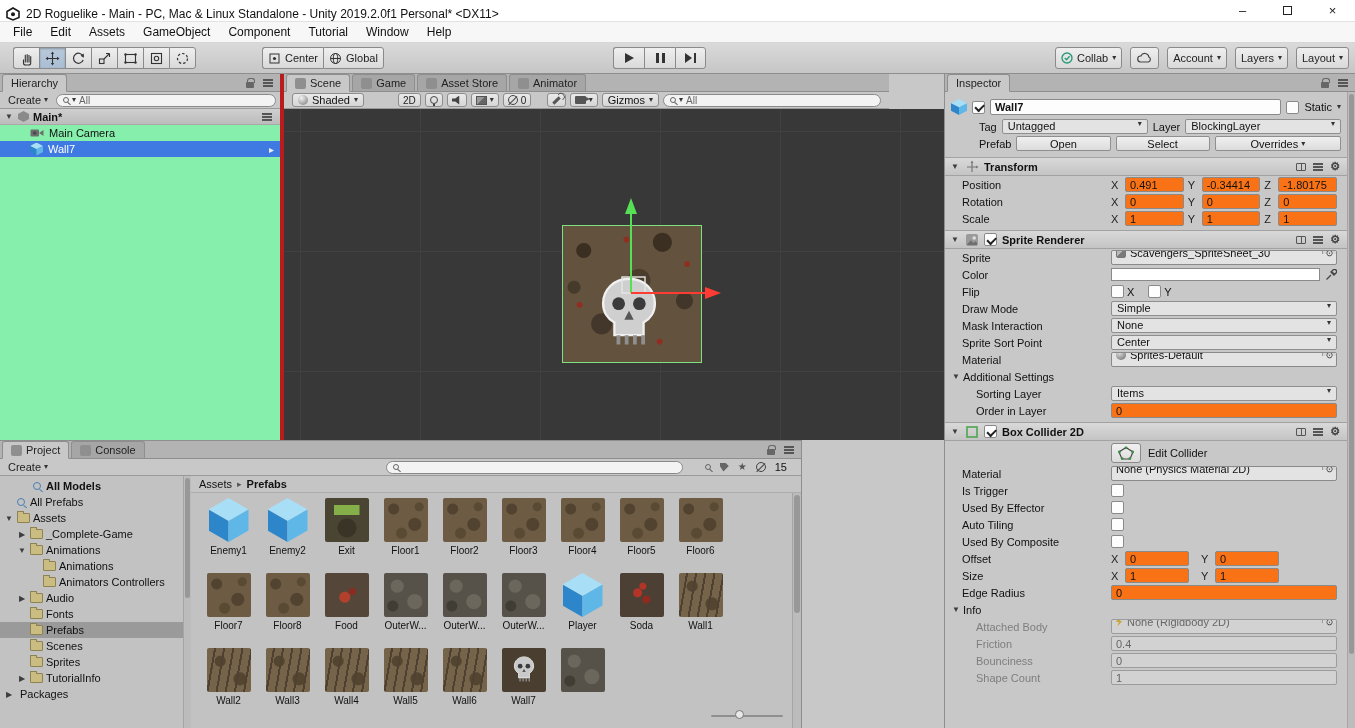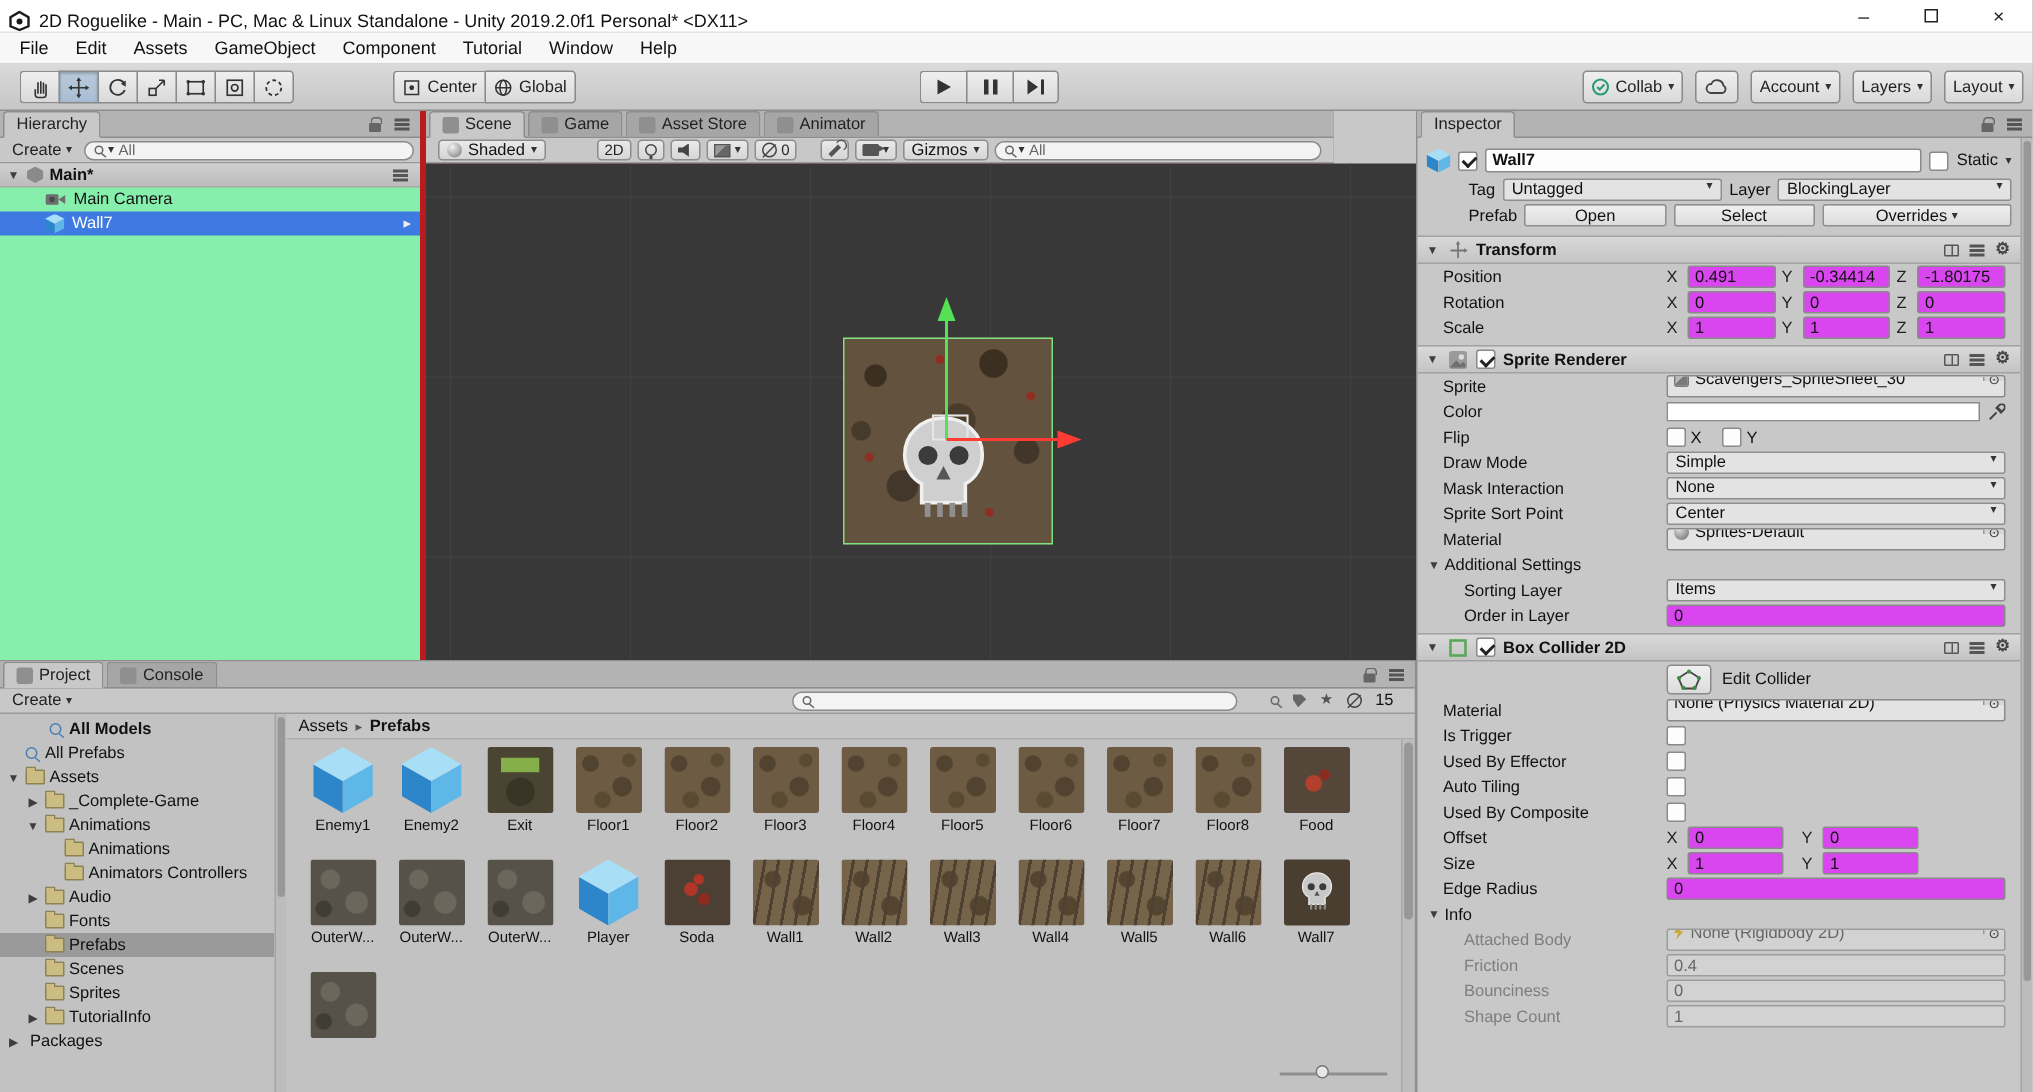--- a/index.html
+++ b/index.html
@@ -109,21 +109,21 @@
     radial-gradient(circle at 8% 45%,#463b2b 6px,transparent 7px),
     radial-gradient(circle at 90% 28%,#8f2f22 2.5px,transparent 3.5px),
     radial-gradient(circle at 12% 58%,#8f2f22 2.5px,transparent 3.5px),
     radial-gradient(circle at 46% 10%,#8f2f22 2.5px,transparent 3.5px),
     radial-gradient(circle at 70% 85%,#8f2f22 2.5px,transparent 3.5px),
     #63523d;}
   #sprite-skull{position:absolute;left:27px;top:48px;}
   #gizmo-overlay{position:absolute;left:0;top:0;width:660px;height:331px;pointer-events:none;}
 
   
-  #project{position:absolute;left:0;top:440px;width:944px;height:288px;background:#c2c2c2;border-top:1px solid #8e8e8e;border-right:1px solid #8e8e8e;}
+  #project{position:absolute;left:0;top:440px;width:802px;height:288px;background:#c2c2c2;border-top:1px solid #8e8e8e;border-right:1px solid #8e8e8e;}
   #project .panel-toolbar .search{width:297px;margin-left:auto;}
   .ptb-icons{display:flex;align-items:center;gap:9px;margin-left:18px;margin-right:10px;}
   .proj-body{position:absolute;left:0;top:35px;right:0;bottom:0;display:flex;}
   #proj-tree{width:183px;background:#c2c2c2;overflow:hidden;padding-top:2px;}
   .trow{height:16px;display:flex;align-items:center;gap:3px;white-space:nowrap;overflow:hidden;}
   .trow.selected{background:#9a9a9a;}
   .tarrow{font-size:8px;color:#3d3d3d;width:10px;flex:none;text-align:center;}
   .tico{flex:none;}
   .tico-folder{width:13px;height:10px;background:#cbbd82;border:1px solid #8f8252;border-radius:1px;position:relative;}
   .tico-folder::before{content:"";position:absolute;top:-3px;left:-1px;width:5px;height:2px;background:#cbbd82;border:1px solid #8f8252;border-bottom:none;border-radius:1px 1px 0 0;}
@@ -171,21 +171,21 @@
   .pbtn{flex:1;height:15px;background:linear-gradient(#f0f0f0,#dcdcdc);border:1px solid #8f8f8f;border-radius:2px;display:flex;align-items:center;justify-content:center;gap:3px;}
   .cb{width:13px;height:13px;background:#fdfdfd;border:1px solid #8a8a8a;border-radius:2px;position:relative;flex:none;}
   .cb.checked::after{content:"";position:absolute;left:2px;top:2.5px;width:7px;height:3.5px;border-left:2px solid #222;border-bottom:2px solid #222;transform:rotate(-45deg);}
   .comp-header{height:19px;background:linear-gradient(#d9d9d9,#c4c4c4);border-top:1px solid #a2a2a2;border-bottom:1px solid #a2a2a2;display:flex;align-items:center;gap:5px;padding:0 5px;font-weight:bold;margin-top:3px;}
   .hdr-icons{margin-left:auto;display:flex;align-items:center;gap:6px;padding-right:2px;}
   .irow{height:17px;display:flex;align-items:center;padding-left:17px;padding-right:10px;}
   .ilabel{width:149px;flex:none;color:#111;white-space:nowrap;overflow:hidden;}
   .irow.sub .ilabel{padding-left:14px;width:149px;}
   .vec3{flex:1;display:flex;align-items:center;gap:4px;}
   .axis{width:10px;flex:none;color:#222;text-align:left;}
-  .nfield{flex:1;height:15px;background:#d946ef;border:1px solid #8a8a8a;border-radius:2px;display:flex;align-items:center;padding:0 4px;min-width:0;overflow:hidden;white-space:nowrap;}
+  .nfield{flex:1;height:15px;background:#f97316;border:1px solid #8a8a8a;border-radius:2px;display:flex;align-items:center;padding:0 4px;min-width:0;overflow:hidden;white-space:nowrap;}
   .nfield.fixed{flex:none;width:64px;}
   .ofield{flex:1;height:15px;background:#e3e3e3;border:1px solid #8a8a8a;border-radius:2px;display:flex;align-items:center;gap:4px;padding:0 0 10px 4px;overflow:hidden;white-space:nowrap;}
   .opick{margin-left:auto;width:14px;height:100%;border-left:1px solid #9a9a9a;display:flex;align-items:center;justify-content:center;font-size:9px;color:#333;flex:none;background:#d6d6d6;}
   .of-ic{width:10px;height:10px;flex:none;border-radius:2px;}
   .of-sprite{background:linear-gradient(135deg,#b9b9b9 0 45%,#7a7a7a 45% 100%);border:1px solid #777;}
   .of-mat{border-radius:50%;background:radial-gradient(circle at 35% 30%,#ddd,#666);}
   .color-swatch{flex:1;height:13px;background:#fff;border:1px solid #8a8a8a;}
   .foldrow{height:17px;display:flex;align-items:center;gap:2px;padding-left:6px;color:#111;}
   .ec-row{height:24px;}
   .ecbtn{width:30px;height:20px;border:1px solid #8a8a8a;border-radius:3px;background:linear-gradient(#f0f0f0,#dcdcdc);display:flex;align-items:center;justify-content:center;flex:none;}

